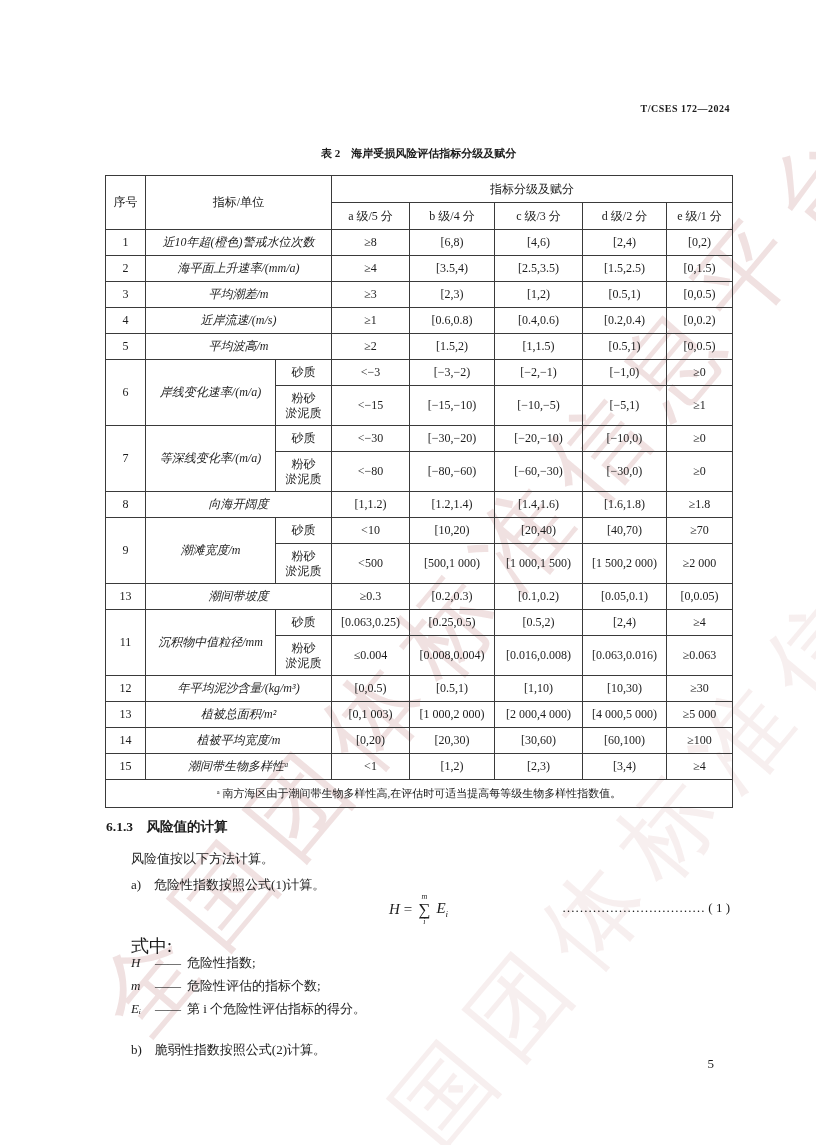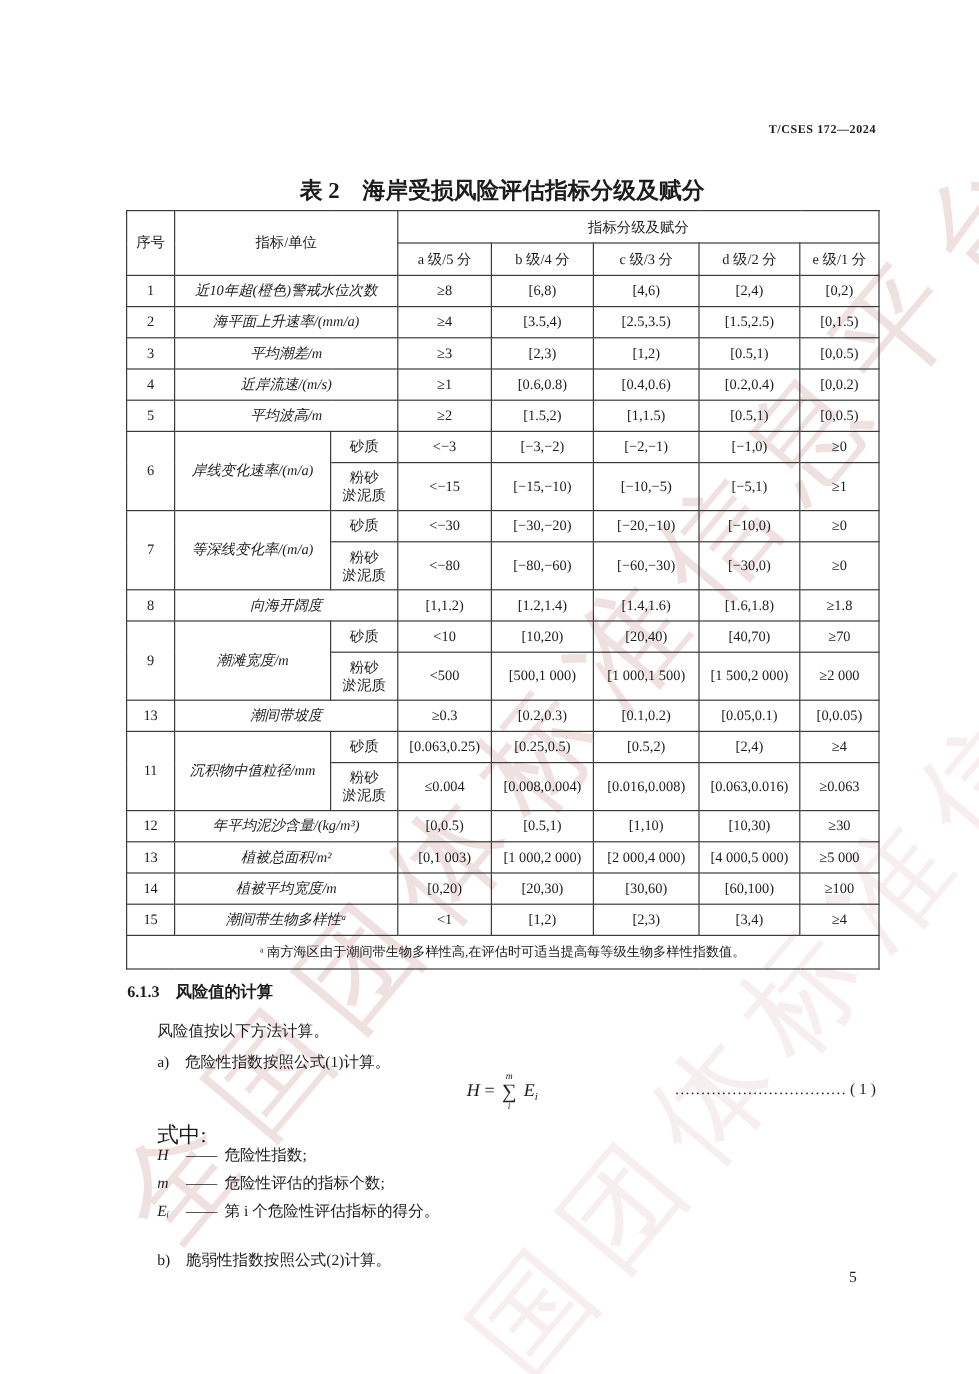--- a/index.html
+++ b/index.html
@@ -30,21 +30,21 @@
 
   .content { position:absolute; inset:0; z-index:1; }
 
   .doc-code {
     position:absolute; top:103px; right:86px;
     font-size:10px; letter-spacing:0.5px; font-weight:bold;
   }
 
   .tbl-title {
     position:absolute; top:146px; left:105px; width:627px;
-    text-align:center; font-size:19px; font-weight:bold;
+    text-align:center; font-size:11px; font-weight:bold;
   }
 
   table.grading {
     position:absolute; top:175px; left:105px;
     width:627px; border-collapse:collapse; table-layout:fixed;
     font-size:12px;
   }
   table.grading th, table.grading td {
     border:1px solid #3a3a3a;
     text-align:center; vertical-align:middle;

